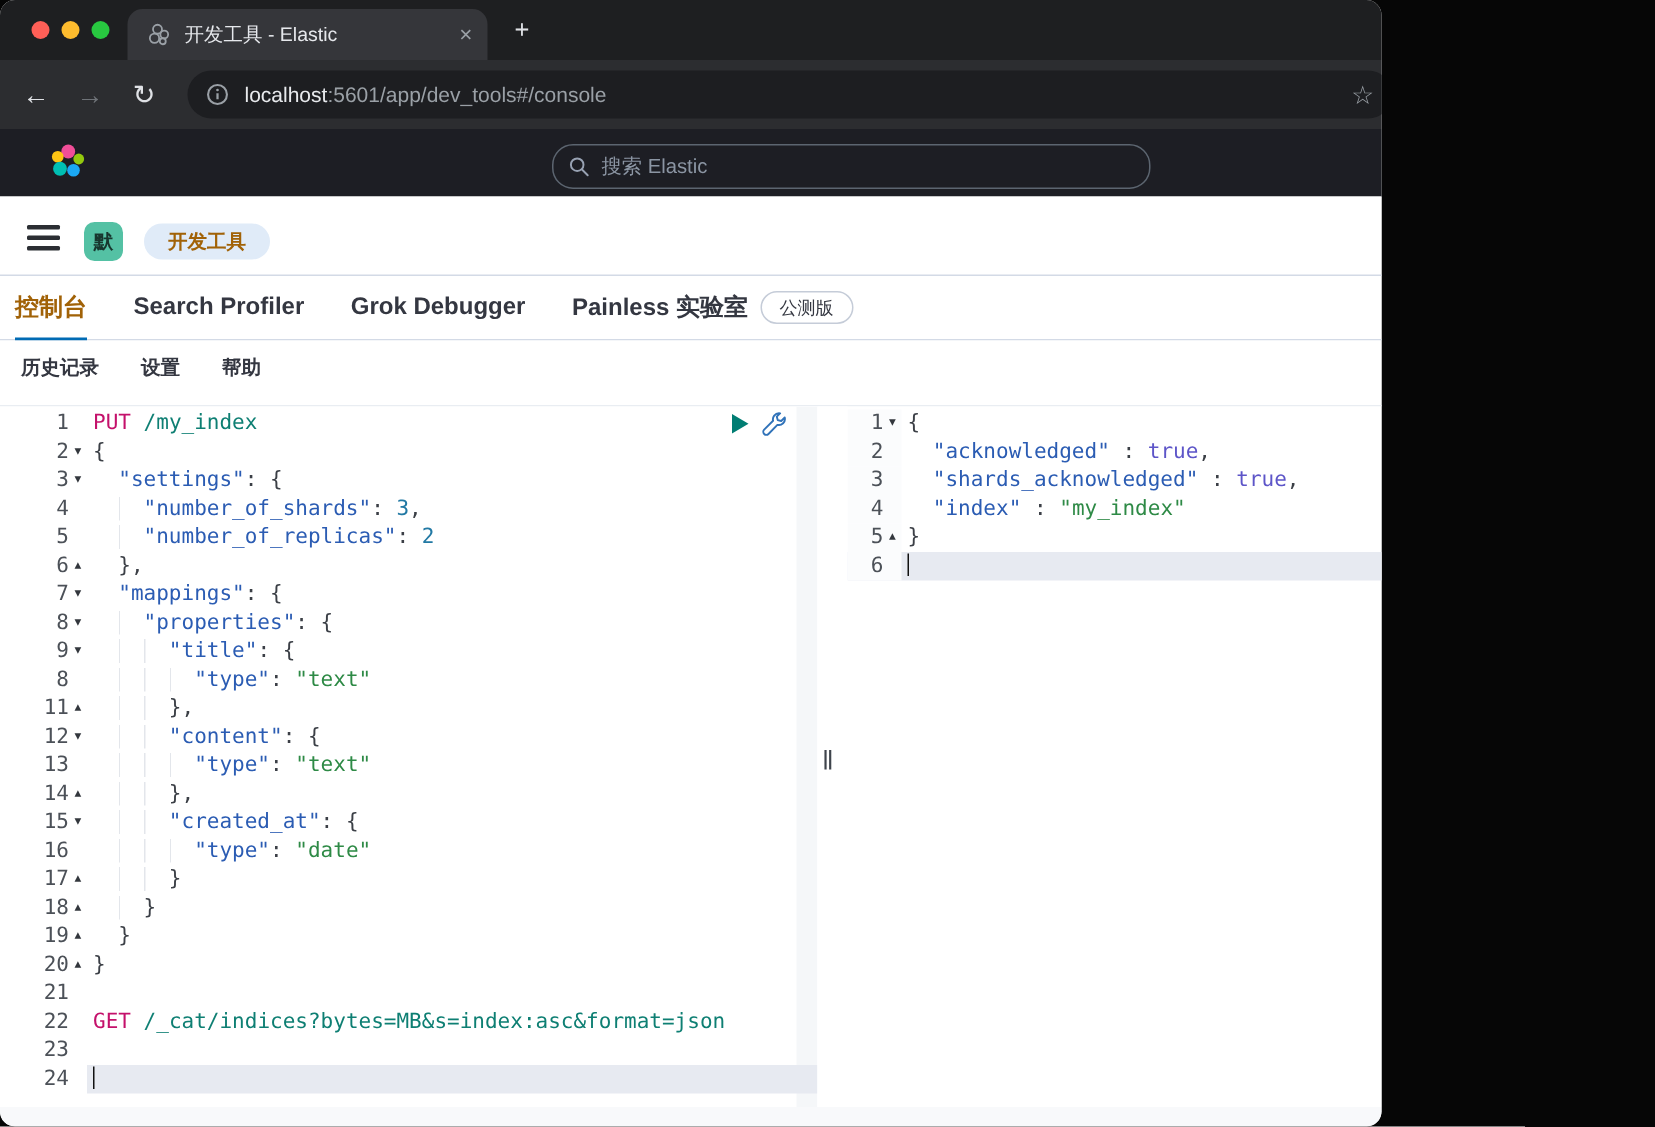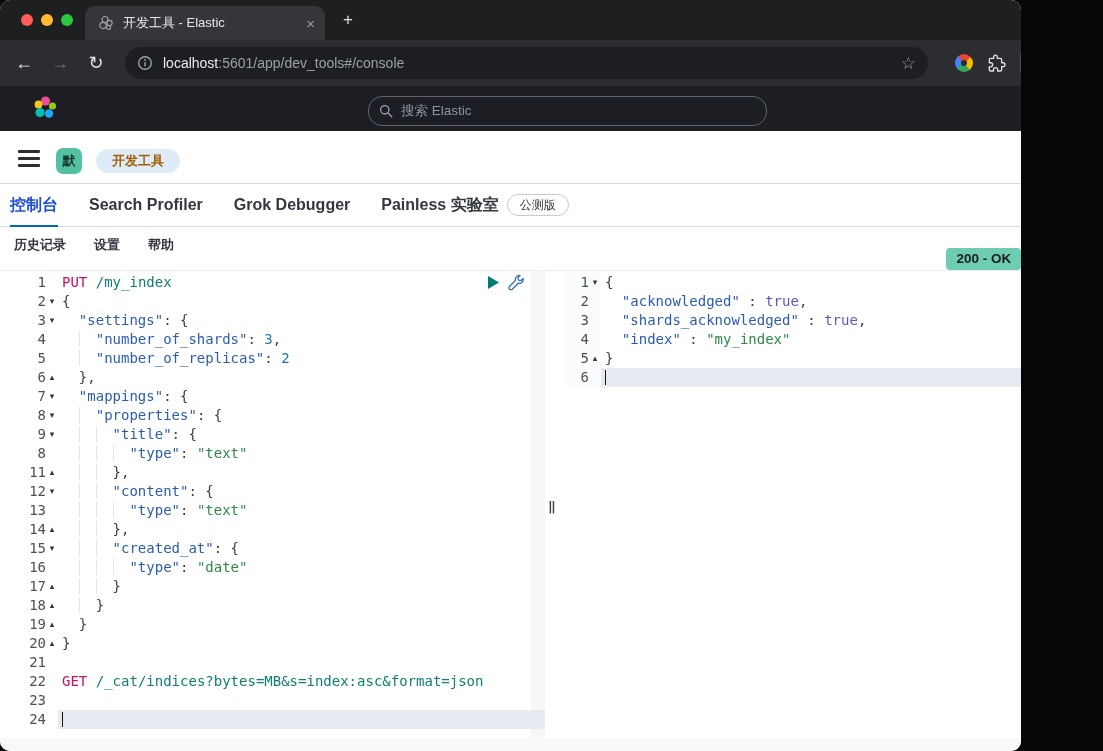--- a/index.html
+++ b/index.html
@@ -1,17 +1,17 @@
 <!DOCTYPE html>
 <html style="--c-status_ok_bg: #6dccb1; --c-accent: #006bb4; --c-method: #c4116b; --c-url: #0e7f73; --c-key: #2b5cb3; --c-string: #2e8a46; --c-number: #2279a4; --c-boolean: #5d55c8;"><head>
 <meta charset="utf-8">
 <style>
   * { margin:0; padding:0; box-sizing:border-box; }
   body { background:#060606; font-family:"Liberation Sans", sans-serif; }
-  .window { position:relative; width:1021px; height:751px; border-radius:10px; overflow:hidden; background:#fff; }
+  .window { position:relative; width:921px; height:751px; border-radius:10px; overflow:hidden; background:#fff; }
 
   
   .tabstrip { position:absolute; left:0; top:0; width:1103px; height:40px; background:#1e1f21; }
   .lights { position:absolute; left:21px; top:14px; display:flex; gap:8px; }
   .light { width:12px; height:12px; border-radius:50%; }
   .tab { position:absolute; left:85px; top:6px; width:240px; height:34px; background:#35363a; border-radius:10px 10px 0 0; display:flex; align-items:center; padding:0 10px 0 13px; }
   .tab-title { flex:1; color:#e6e8ec; font-size:13px; margin-left:9px; white-space:nowrap; overflow:hidden; }
   .tab-close { color:#9aa0a6; font-size:15px; line-height:15px; cursor:default; }
   .newtab { position:absolute; left:336px; top:8px; width:24px; height:24px; color:#dfe1e5; font-size:17px; text-align:center; line-height:23px; }
   .tabsearch { position:absolute; left:1064px; top:8px; width:30px; height:26px; background:#3a3b3e; border-radius:8px; display:flex; align-items:center; justify-content:center; }
@@ -43,21 +43,21 @@
   
   .subheader { position:absolute; left:0; top:131px; width:1103px; height:53px; background:#fff; border-bottom:1px solid #d3dae6; }
   .hamburger { position:absolute; left:18px; top:150px; width:22px; height:17px; display:flex; flex-direction:column; justify-content:space-between; }
   .hamburger i { display:block; height:2.6px; background:#2b2e33; border-radius:1px; }
   .space-badge { position:absolute; left:56px; top:148px; width:26px; height:26px; border-radius:7px; background:#54c1a4; color:rgba(0,0,0,.72); font-size:13px; font-weight:700; display:flex; align-items:center; justify-content:center; }
   .crumb { position:absolute; left:96px; top:149px; height:24px; padding:0 16px; border-radius:12px; background:#e0ebf8; color:#a16207; font-size:13px; font-weight:600; line-height:24px; }
 
   
   .tabsrow { position:absolute; left:0; top:184px; width:1103px; height:43px; background:#fff; border-bottom:1px solid #d3dae6; display:flex; align-items:center; padding-left:10px; gap:31px; }
   .atab { position:relative; height:100%; display:flex; align-items:center; font-size:16px; font-weight:700; color:#343741; gap:8px; }
-  .atab.active { color:#1d4ed8;font-family:Liberation Serif, serif; }
+  .atab.active { color:#a16207;font-family:Liberation Serif, serif; }
   .atab.active::after { content:""; position:absolute; left:0; right:0; bottom:-1px; height:2px; background:#006bb4; }
   .beta { height:22px; padding:0 12px; border:1px solid #c5ccd8; border-radius:11px; font-size:12px; font-weight:500; color:#343741; line-height:20px; }
 
   
   .consolebar { position:absolute; left:0; top:227px; width:1103px; height:44px; background:#fff; border-bottom:1px solid #e9edf2; display:flex; align-items:center; padding:0 8px 8px 14px; }
   .cmenu { display:flex; gap:28px; }
   .cmenu-item { font-size:13px; font-weight:600; color:#343741; }
   .cbadges { margin-left:auto; display:flex; gap:8px;margin-top:28px; }
   .badge { height:22px; border-radius:4px; padding:0 10px; font-size:13.5px; font-weight:600; line-height:22px; color:#1a1c21; }
   .badge.ok { background:var(--c-status_ok_bg,#6dccb1); }

